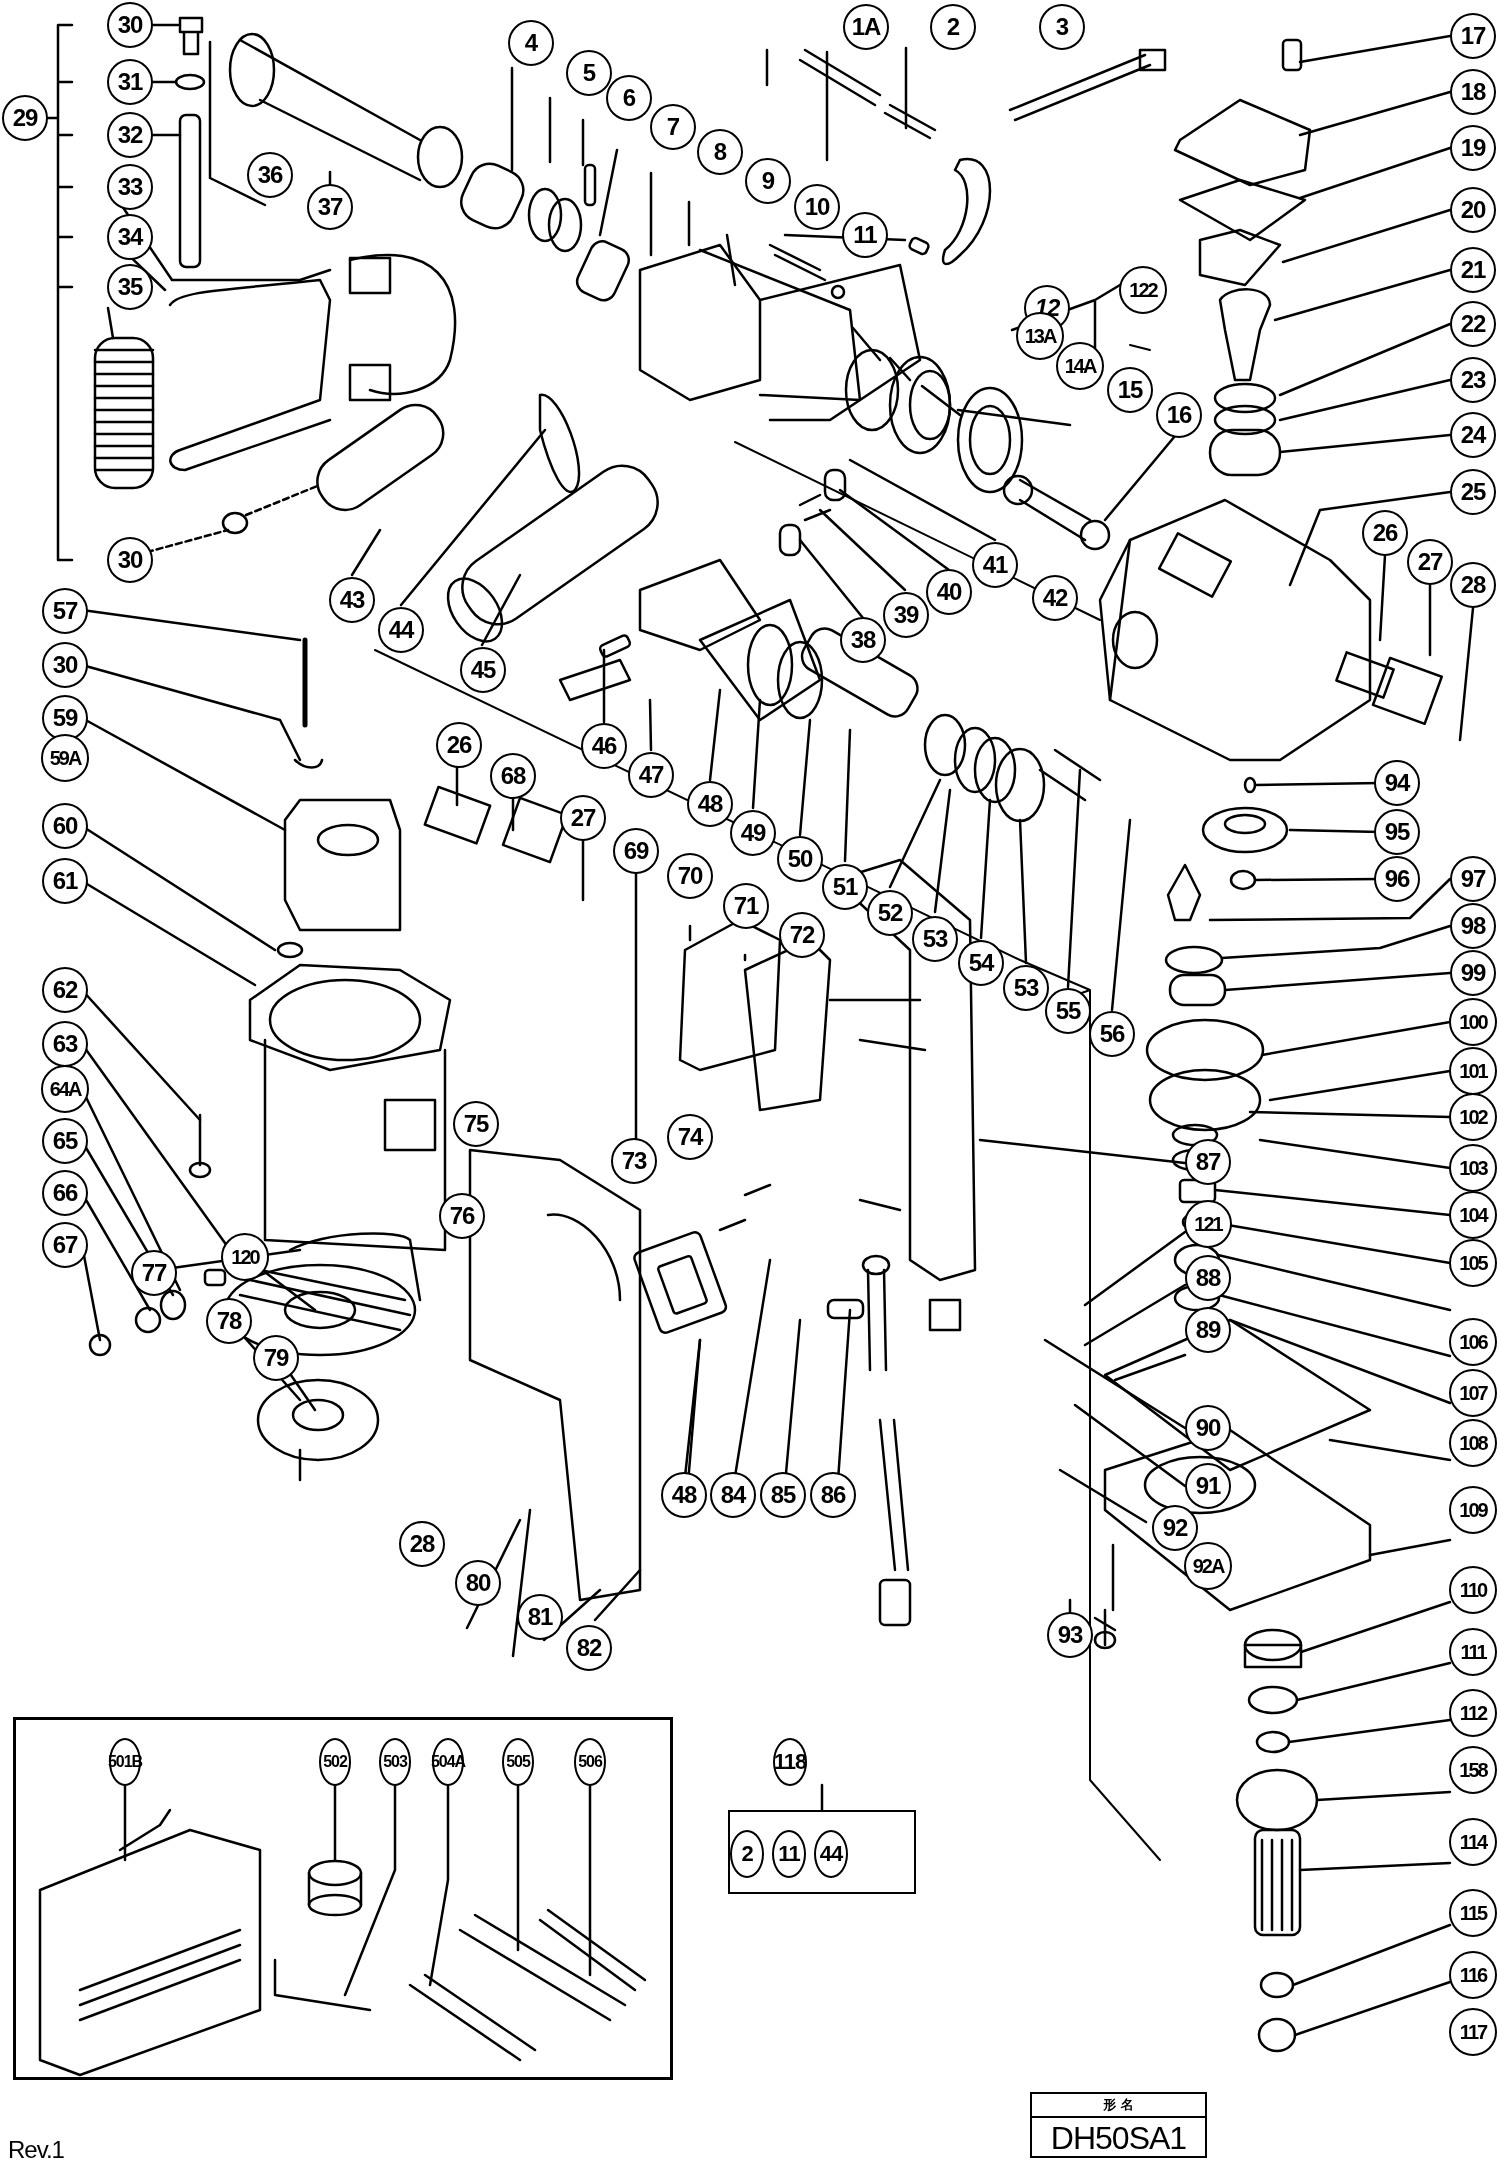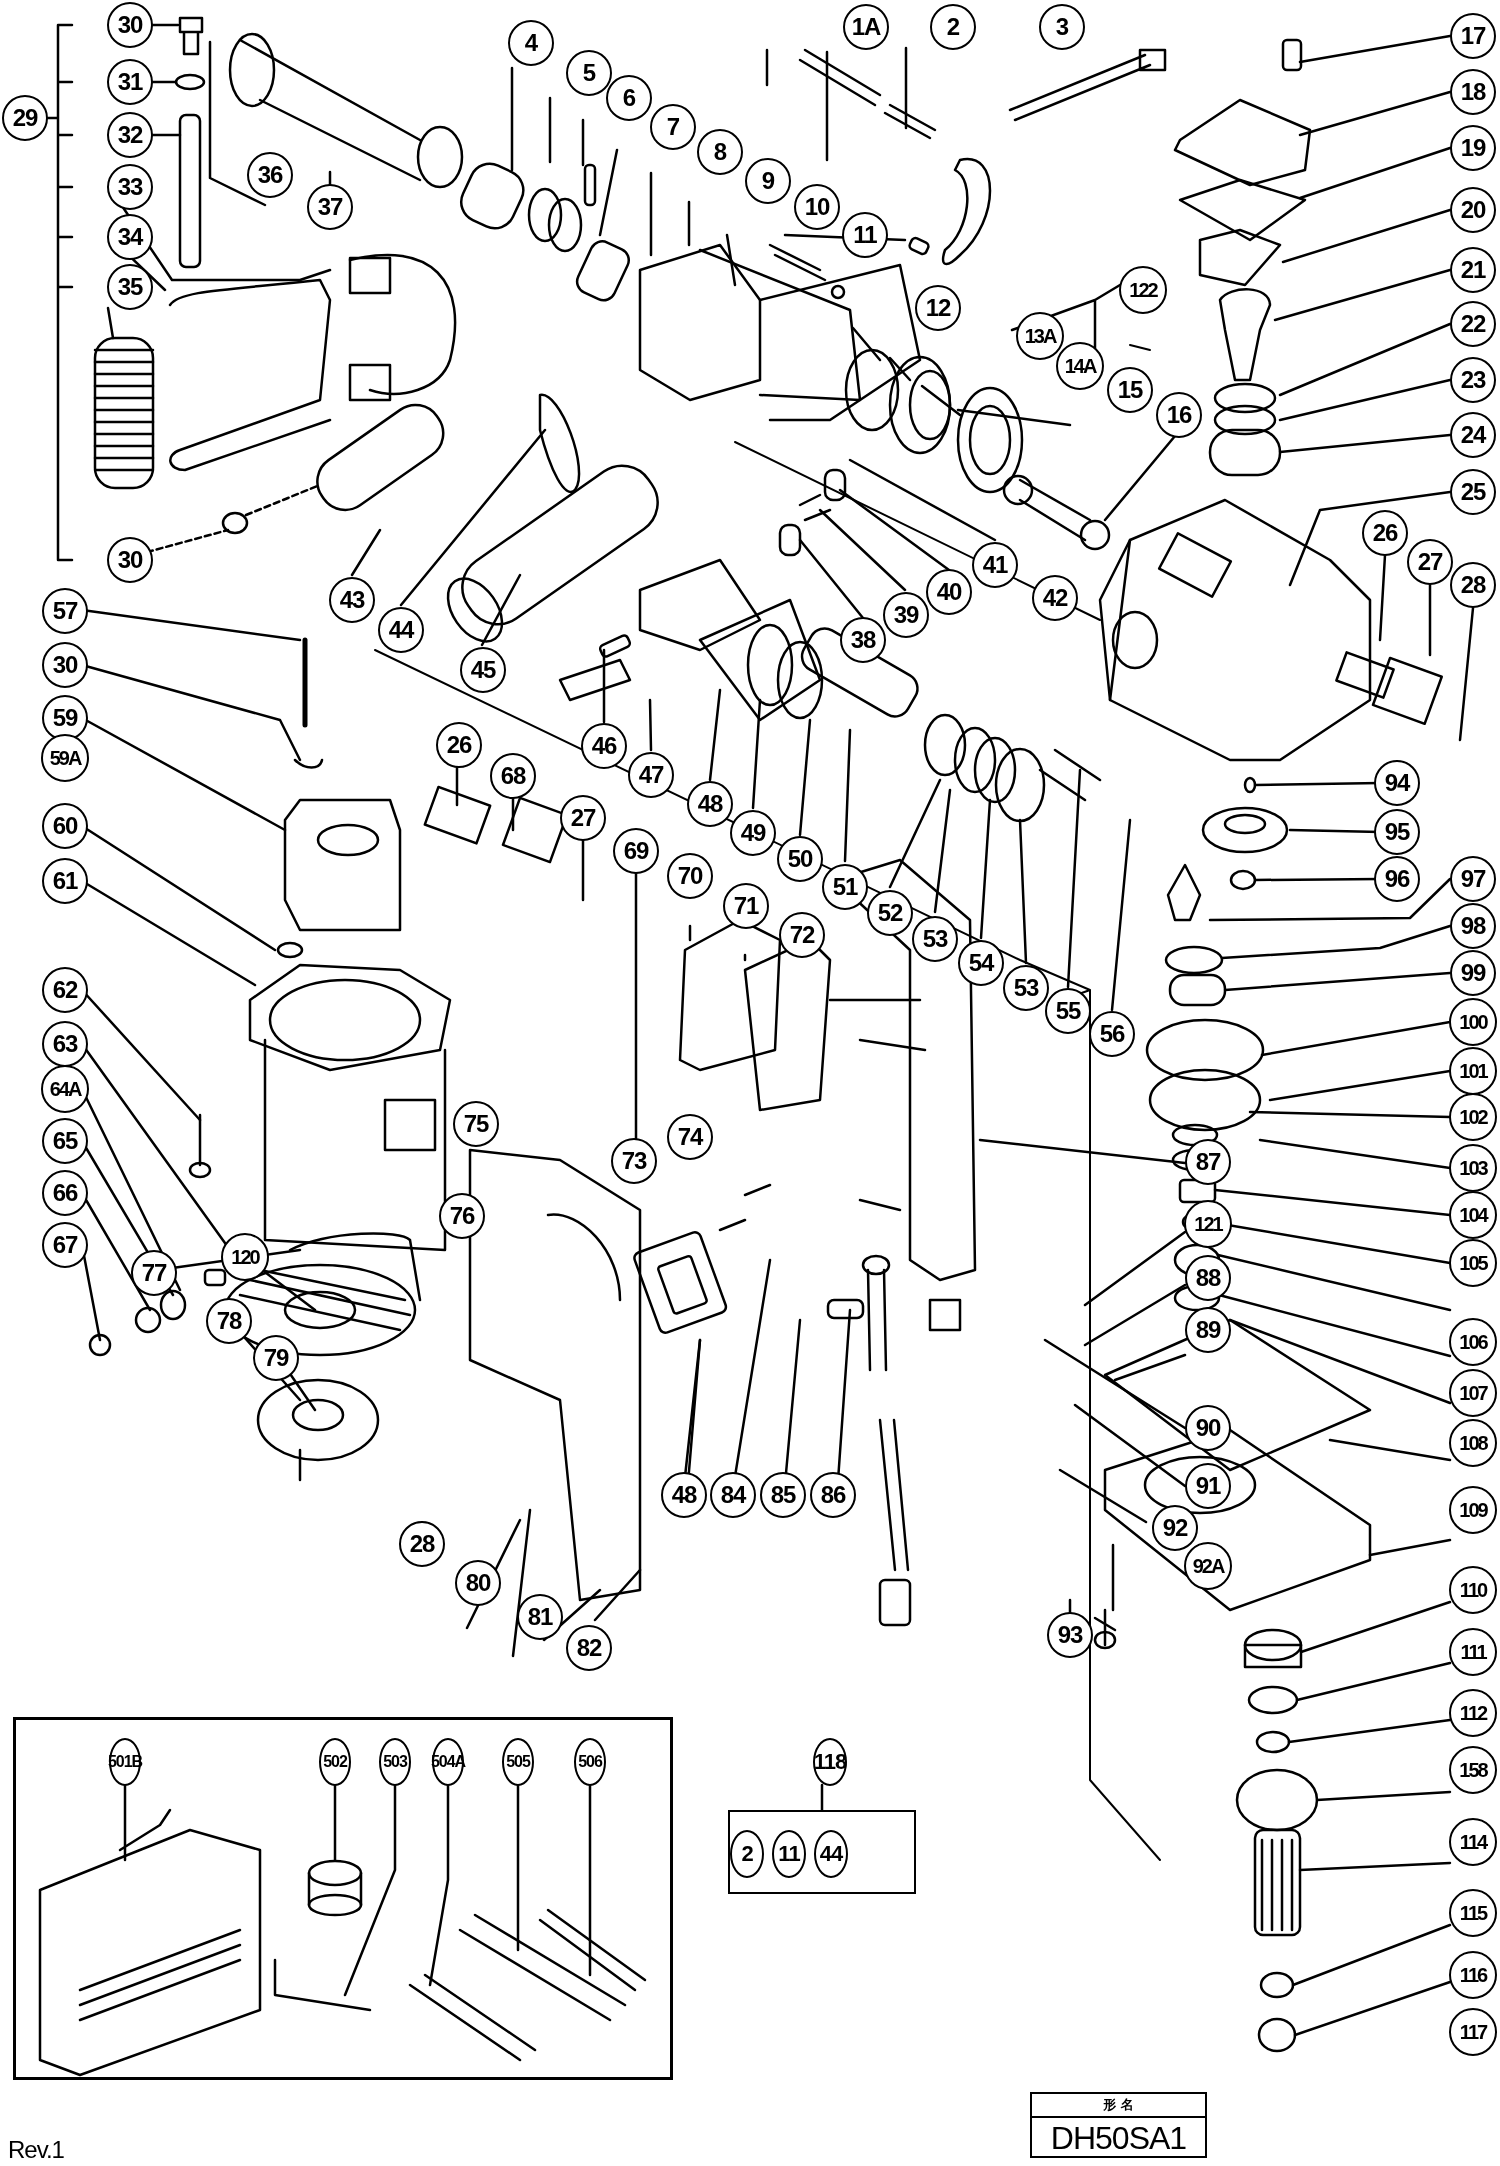--- a/index.html
+++ b/index.html
@@ -325,21 +325,21 @@
     <div class="callout c-std" style="left: 589px; top: 73px;">5</div>
     <div class="callout c-std" style="left: 629px; top: 98px;">6</div>
     <div class="callout c-std" style="left: 673px; top: 127px;">7</div>
     <div class="callout c-std" style="left: 720px; top: 152px;">8</div>
     <div class="callout c-std" style="left: 768px; top: 181px;">9</div>
     <div class="callout c-std" style="left: 817px; top: 207px;">10</div>
     <div class="callout c-std" style="left: 865px; top: 235px;">11</div>
     <div class="callout c-std" style="left: 866px; top: 27px;">1A</div>
     <div class="callout c-std" style="left: 953px; top: 27px;">2</div>
     <div class="callout c-std" style="left: 1062px; top: 27px;">3</div>
-    <div class="callout c-std" style="left: 938px; top: 308px;">12</div>
+    <div class="callout c-std" style="left: 1047px; top: 308px; font-style: italic;">12</div>
     <div class="callout c-three" style="left: 1040px; top: 336px;">13A</div>
     <div class="callout c-three" style="left: 1143px; top: 290px;">122</div>
     <div class="callout c-three" style="left: 1080px; top: 366px;">14A</div>
     <div class="callout c-std" style="left: 1130px; top: 390px;">15</div>
     <div class="callout c-std" style="left: 1179px; top: 415px;">16</div>
     <div class="callout c-std" style="left: 1473px; top: 36px;">17</div>
     <div class="callout c-std" style="left: 1473px; top: 92px;">18</div>
     <div class="callout c-std" style="left: 1473px; top: 148px;">19</div>
     <div class="callout c-std" style="left: 1473px; top: 210px;">20</div>
     <div class="callout c-std" style="left: 1473px; top: 270px;">21</div>
@@ -437,21 +437,21 @@
     <div class="callout c-three" style="left: 1473px; top: 1842px;">114</div>
     <div class="callout c-three" style="left: 1473px; top: 1913px;">115</div>
     <div class="callout c-three" style="left: 1473px; top: 1975px;">116</div>
     <div class="callout c-three" style="left: 1473px; top: 2032px;">117</div>
     <div class="callout c-acc" style="left: 125px; top: 1762px;">501B</div>
     <div class="callout c-acc" style="left: 335px; top: 1762px;">502</div>
     <div class="callout c-acc" style="left: 395px; top: 1762px;">503</div>
     <div class="callout c-acc" style="left: 448px; top: 1762px;">504A</div>
     <div class="callout c-acc" style="left: 518px; top: 1762px;">505</div>
     <div class="callout c-acc" style="left: 590px; top: 1762px;">506</div>
-    <div class="callout c-set" style="left: 830px; top: 1762px;">118</div>
+    <div class="callout c-set" style="left: 790px; top: 1762px;">118</div>
   </div>
 
 <div id="kit-box"></div>
 
 <div id="set-box">
     <div class="callout c-set" style="left: 17px; top: 42px;">2</div>
     <div class="callout c-set" style="left: 59px; top: 42px;">11</div>
     <div class="callout c-set" style="left: 101px; top: 42px;">44</div>
   </div>
 

